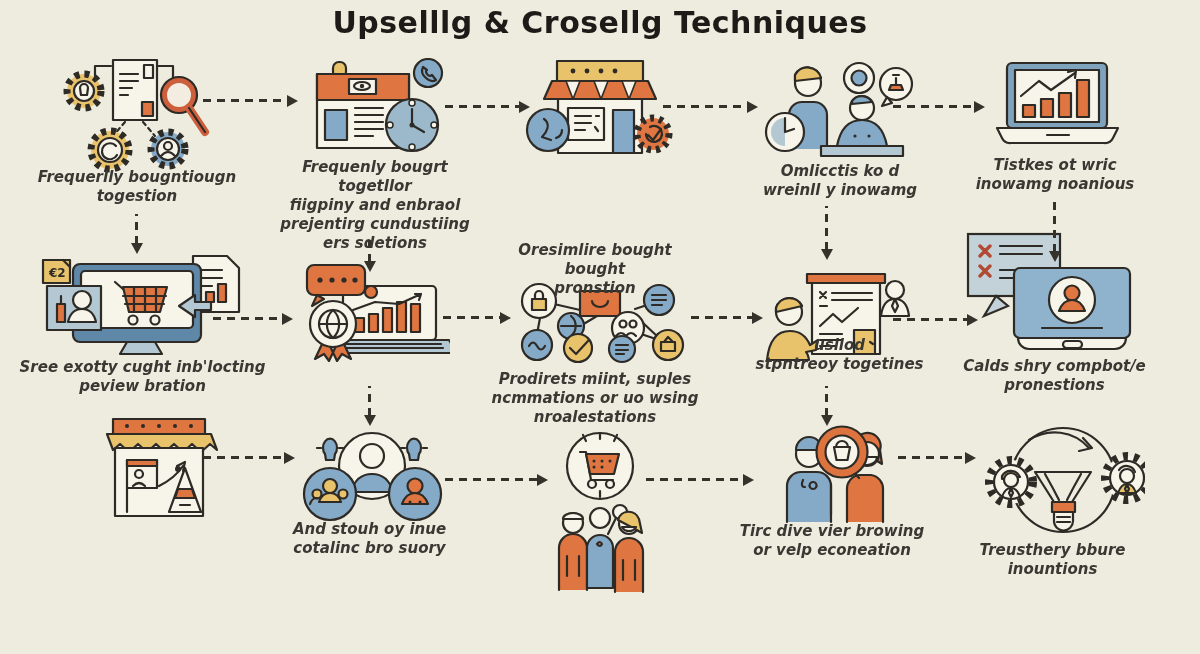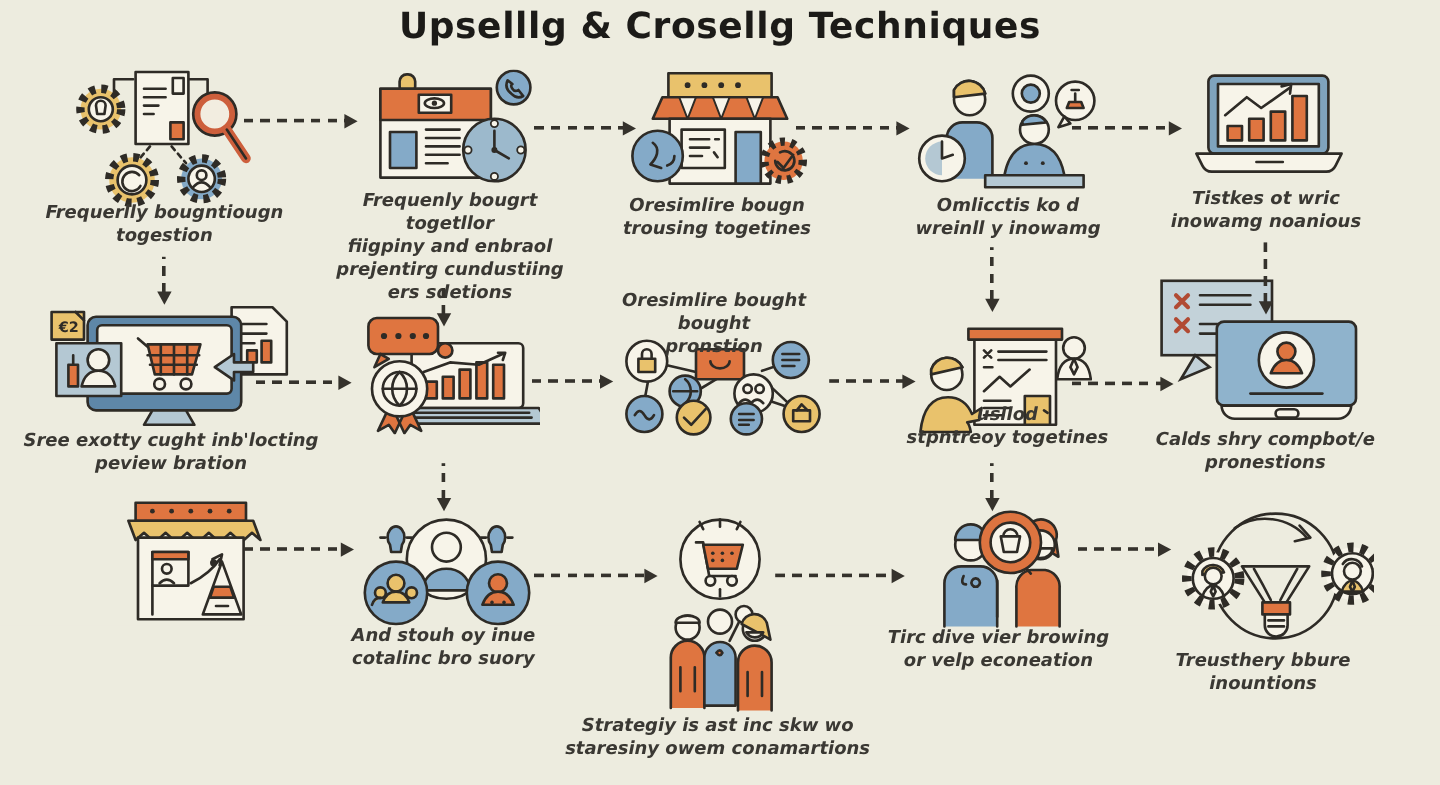--- a/index.html
+++ b/index.html
@@ -366,38 +366,37 @@
       <path class="s" d="M152 70 l2 5 -2 4 -2 -4 z"></path>
     </svg>
   </div>
 
   <div class="cap" style="left:32px;top:168px;width:210px">Frequerlly bougntiougn
 togestion</div>
   <div class="cap" style="left:270px;top:158px;width:210px">Frequenly bougrt togetllor
 fiigpiny and enbraol
 prejentirg cundustiing
 ers sdetions</div>
-  <div class="cap" style="left:505px;top:162px;width:185px">Oresimlire bougn
-trousing togetines</div>
   <div class="cap" style="left:745px;top:162px;width:190px">Omlicctis ko d
 wreinll y inowamg</div>
   <div class="cap" style="left:960px;top:156px;width:190px">Tistkes ot wric
 inowamg noanious</div>
   <div class="cap" style="left:15px;top:358px;width:255px">Sree exotty cught inb'locting
 peview bration</div>
   <div class="cap" style="left:495px;top:241px;width:200px">Oresimlire bought bought
 pronstion</div>
+  <div class="cap" style="left:490px;top:370px;width:210px">Prodirets miint, suples
+ncmmations or uo wsing
+nroalestations</div>
   <div class="cap" style="left:742px;top:336px;width:195px">usllod
 stpntreoy togetines</div>
   <div class="cap" style="left:952px;top:357px;width:205px">Calds shry compbot/e
 pronestions</div>
   <div class="cap" style="left:272px;top:520px;width:195px">And stouh oy inue
 cotalinc bro suory</div>
-  <div class="cap" style="left:468px;top:595px;width:260px">Strategiy is ast inc skw wo
-staresiny owem conamartions</div>
   <div class="cap" style="left:732px;top:522px;width:200px">Tirc dive vier browing
 or velp econeation</div>
   <div class="cap" style="left:935px;top:541px;width:235px">Treusthery bbure inountions</div>
 
   <div class="arrow-h" style="left:203px;top:94px;width:95px">
       <span class="shaft"></span>
       <span class="head"></span>
     </div>
   <div class="arrow-h" style="left:445px;top:100px;width:85px">
       <span class="shaft"></span>

